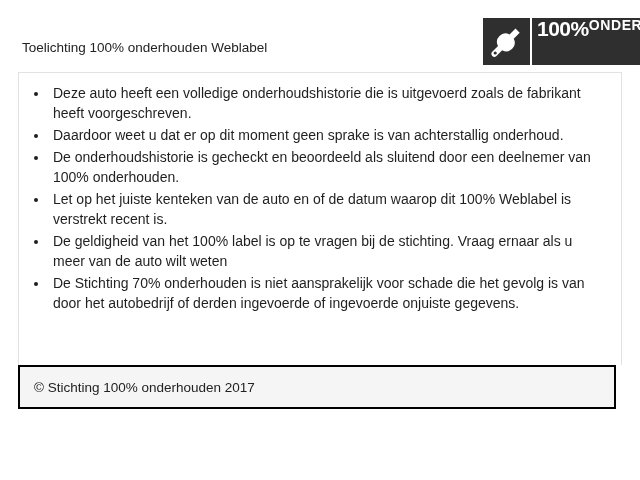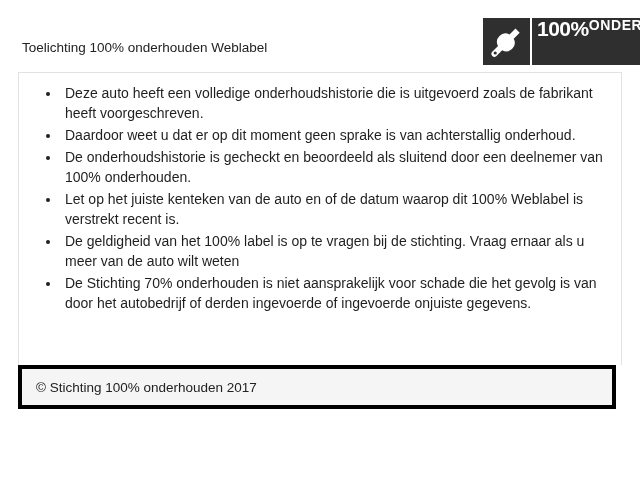--- a/index.html
+++ b/index.html
@@ -85,38 +85,38 @@
     line-height: 12px;
     letter-spacing: 0.6px;
     margin-top: 1px;
   }
   .content {
     margin: 6px 18px 0 18px;
     border: 1px solid #e2e2e2;
     border-bottom: none;
     box-sizing: border-box;
     height: 293px;
-    padding: 10px 14px 0 14px;
+    padding: 10px 14px 0 2px;
     overflow: hidden;
   }
   ul.bullets {
     margin: 0;
     padding-left: 28px;
     list-style: disc;
   }
   ul.bullets li {
     font-size: 14px;
     line-height: 20px;
     color: #1f1f1f;
     margin-bottom: 2px;
     padding-left: 4px;
   }
   .footer {
     margin: 0 24px 0 18px;
-    border: 4px solid #000000;
+    border: 2px solid #000000;
     background: #f5f5f5;
     box-sizing: border-box;
     height: 44px;
     display: flex;
     align-items: center;
     padding-left: 14px;
   }
   .footer-text {
     font-size: 13.5px;
     color: #222222;

